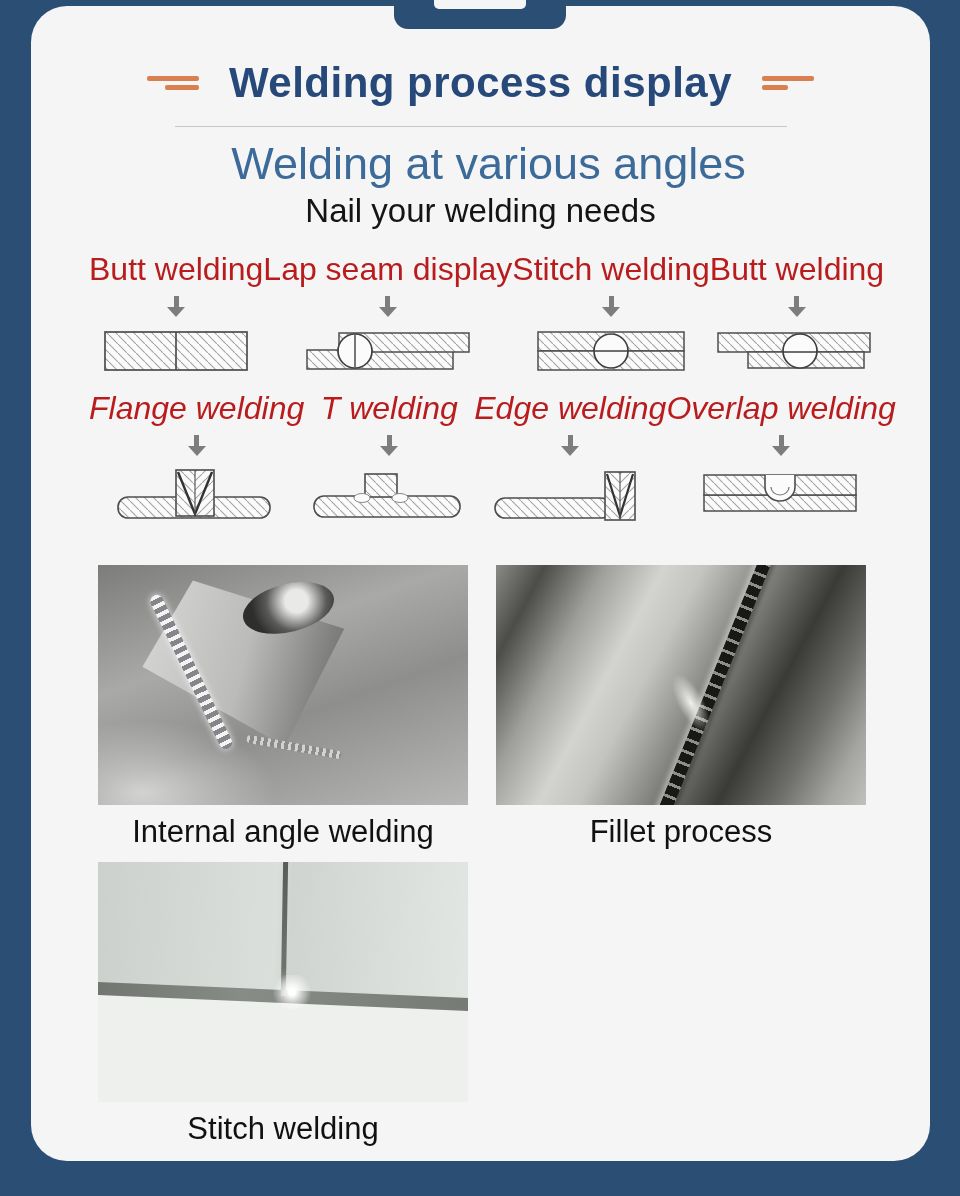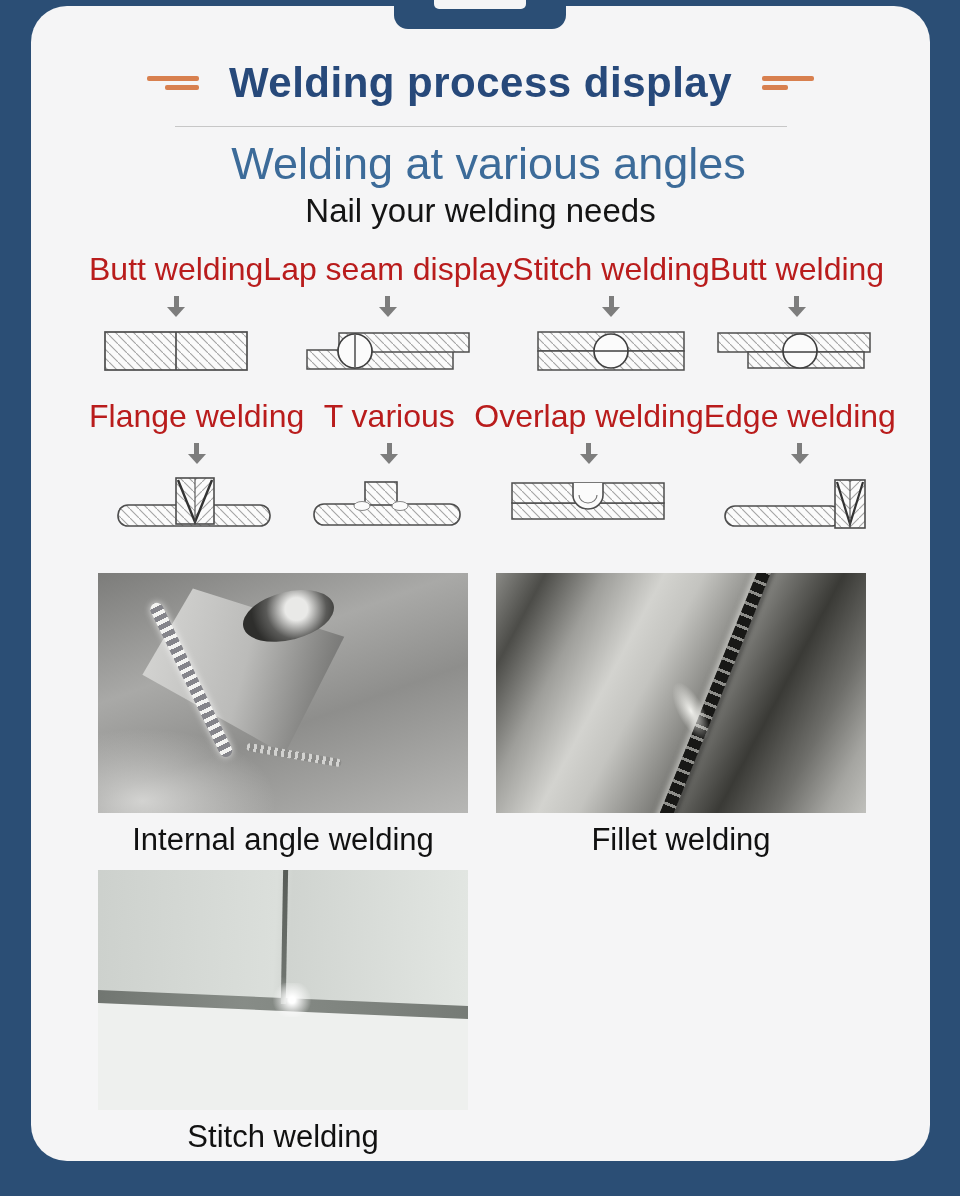--- a/index.html
+++ b/index.html
@@ -23,21 +23,21 @@
   .deco .l2{width:34px;height:5px;background:#d8804f;border-radius:2px;}
   .deco-right .l2{width:26px;}
   .divider{width:612px;height:1px;background:#c7c7c7;margin:18px auto 0;}
 
   
   .intro-title{margin-top:10px;text-align:center;font-size:45px;color:#3c6b99;line-height:1.2;padding-left:16px;}
   .intro-sub{margin-top:0;text-align:center;font-size:33px;color:#141414;line-height:1.2;}
 
   
   .process-row{display:grid;grid-template-columns:repeat(4,1fr);padding:0 58px;margin-top:18px;}
-  .process-row.row2{margin-top:20px;}
+  .process-row.row2{margin-top:12px;font-style:italic;}
   .process-item{display:flex;flex-direction:column;align-items:center;}
   .process-label{font-size:32px;color:#b91c1c;white-space:nowrap;line-height:1.25;}
   .arrow{display:flex;flex-direction:column;align-items:center;margin:7px 0 9px;}
   .arrow .stem{width:5px;height:11px;background:#7d7d7d;}
   .arrow .head{width:0;height:0;border-left:9px solid transparent;
     border-right:9px solid transparent;border-top:10px solid #7d7d7d;}
 
   
   .photo-grid{display:grid;grid-template-columns:1fr 1fr;column-gap:28px;row-gap:10px;
     padding:0 64px 0 67px;margin-top:42px;}
@@ -198,60 +198,60 @@
             <rect x="6" y="32" width="152" height="21" rx="10" fill="url(#hA)" stroke="#4d4d4d" stroke-width="1.6"></rect>
             <rect x="64" y="5" width="19" height="46" fill="url(#hA)"></rect>
             <rect x="83" y="5" width="19" height="46" fill="url(#hB)"></rect>
             <rect x="64" y="5" width="38" height="46" fill="none" stroke="#4d4d4d" stroke-width="1.6"></rect>
             <path d="M66 7 L83 49 L100 7" fill="none" stroke="#333" stroke-width="2.4"></path>
             <line x1="83" y1="5" x2="83" y2="51" stroke="#4d4d4d" stroke-width="1.1"></line>
           </svg>
         </div>
 
         <div class="process-item">
-          <div class="process-label">T various</div>
+          <div class="process-label">T welding</div>
           <div class="arrow">
               <div class="stem"></div>
               <div class="head"></div>
             </div>
           <svg width="170" height="58" viewBox="0 0 170 58">
             <rect x="10" y="31" width="146" height="21" rx="10" fill="url(#hA)" stroke="#4d4d4d" stroke-width="1.6"></rect>
             <rect x="61" y="9" width="32" height="23" fill="url(#hA)" stroke="#4d4d4d" stroke-width="1.6"></rect>
             <ellipse cx="58" cy="33" rx="8" ry="4.5" fill="#fbfbfb" stroke="#8a8a8a" stroke-width="1"></ellipse>
             <ellipse cx="96" cy="33" rx="8" ry="4.5" fill="#fbfbfb" stroke="#8a8a8a" stroke-width="1"></ellipse>
-          </svg>
-        </div>
-
-        <div class="process-item">
-          <div class="process-label">Overlap welding</div>
-          <div class="arrow">
-              <div class="stem"></div>
-              <div class="head"></div>
-            </div>
-          <svg width="170" height="58" viewBox="0 0 170 58">
-            <rect x="8" y="30" width="152" height="16" fill="url(#hA)" stroke="#4d4d4d" stroke-width="1.5"></rect>
-            <rect x="8" y="10" width="152" height="20" fill="url(#hA)" stroke="#4d4d4d" stroke-width="1.5"></rect>
-            <path d="M69 10 L69 22 A15 14 0 0 0 99 22 L99 10" fill="#fbfbfb" stroke="#4d4d4d" stroke-width="1.6"></path>
-            <path d="M75 22 A9 8 0 0 0 93 22" fill="none" stroke="#777" stroke-width="1.2"></path>
           </svg>
         </div>
 
         <div class="process-item">
           <div class="process-label">Edge welding</div>
           <div class="arrow">
               <div class="stem"></div>
               <div class="head"></div>
             </div>
           <svg width="170" height="58" viewBox="0 0 170 58">
             <rect x="10" y="33" width="116" height="20" rx="10" fill="url(#hA)" stroke="#4d4d4d" stroke-width="1.6"></rect>
             <rect x="120" y="7" width="15" height="48" fill="url(#hA)"></rect>
             <rect x="135" y="7" width="15" height="48" fill="url(#hB)"></rect>
             <rect x="120" y="7" width="30" height="48" fill="none" stroke="#4d4d4d" stroke-width="1.6"></rect>
             <path d="M122 9 L135 51 L148 9" fill="none" stroke="#333" stroke-width="2.2"></path>
             <line x1="135" y1="7" x2="135" y2="55" stroke="#4d4d4d" stroke-width="1.1"></line>
+          </svg>
+        </div>
+
+        <div class="process-item">
+          <div class="process-label">Overlap welding</div>
+          <div class="arrow">
+              <div class="stem"></div>
+              <div class="head"></div>
+            </div>
+          <svg width="170" height="58" viewBox="0 0 170 58">
+            <rect x="8" y="30" width="152" height="16" fill="url(#hA)" stroke="#4d4d4d" stroke-width="1.5"></rect>
+            <rect x="8" y="10" width="152" height="20" fill="url(#hA)" stroke="#4d4d4d" stroke-width="1.5"></rect>
+            <path d="M69 10 L69 22 A15 14 0 0 0 99 22 L99 10" fill="#fbfbfb" stroke="#4d4d4d" stroke-width="1.6"></path>
+            <path d="M75 22 A9 8 0 0 0 93 22" fill="none" stroke="#777" stroke-width="1.2"></path>
           </svg>
         </div>
       </div>
 
       <div class="photo-grid">
 
         <div class="figure">
           <div class="photo">
             <div class="p1-base"></div>
             <div class="p1-glow"></div>
@@ -262,21 +262,21 @@
           </div>
           <div class="caption">Internal angle welding</div>
         </div>
 
         <div class="figure">
           <div class="photo">
             <div class="p2-base"></div>
             <div class="p2-seam"></div>
             <div class="p2-spark"></div>
           </div>
-          <div class="caption">Fillet welding</div>
+          <div class="caption">Fillet process</div>
         </div>
 
         <div class="figure">
           <div class="photo">
             <div class="p3-bg"></div>
             <div class="p3-sheets"></div>
             <div class="p3-edge"></div>
             <div class="p3-seam"></div>
             <div class="p3-glowspot"></div>
           </div>

